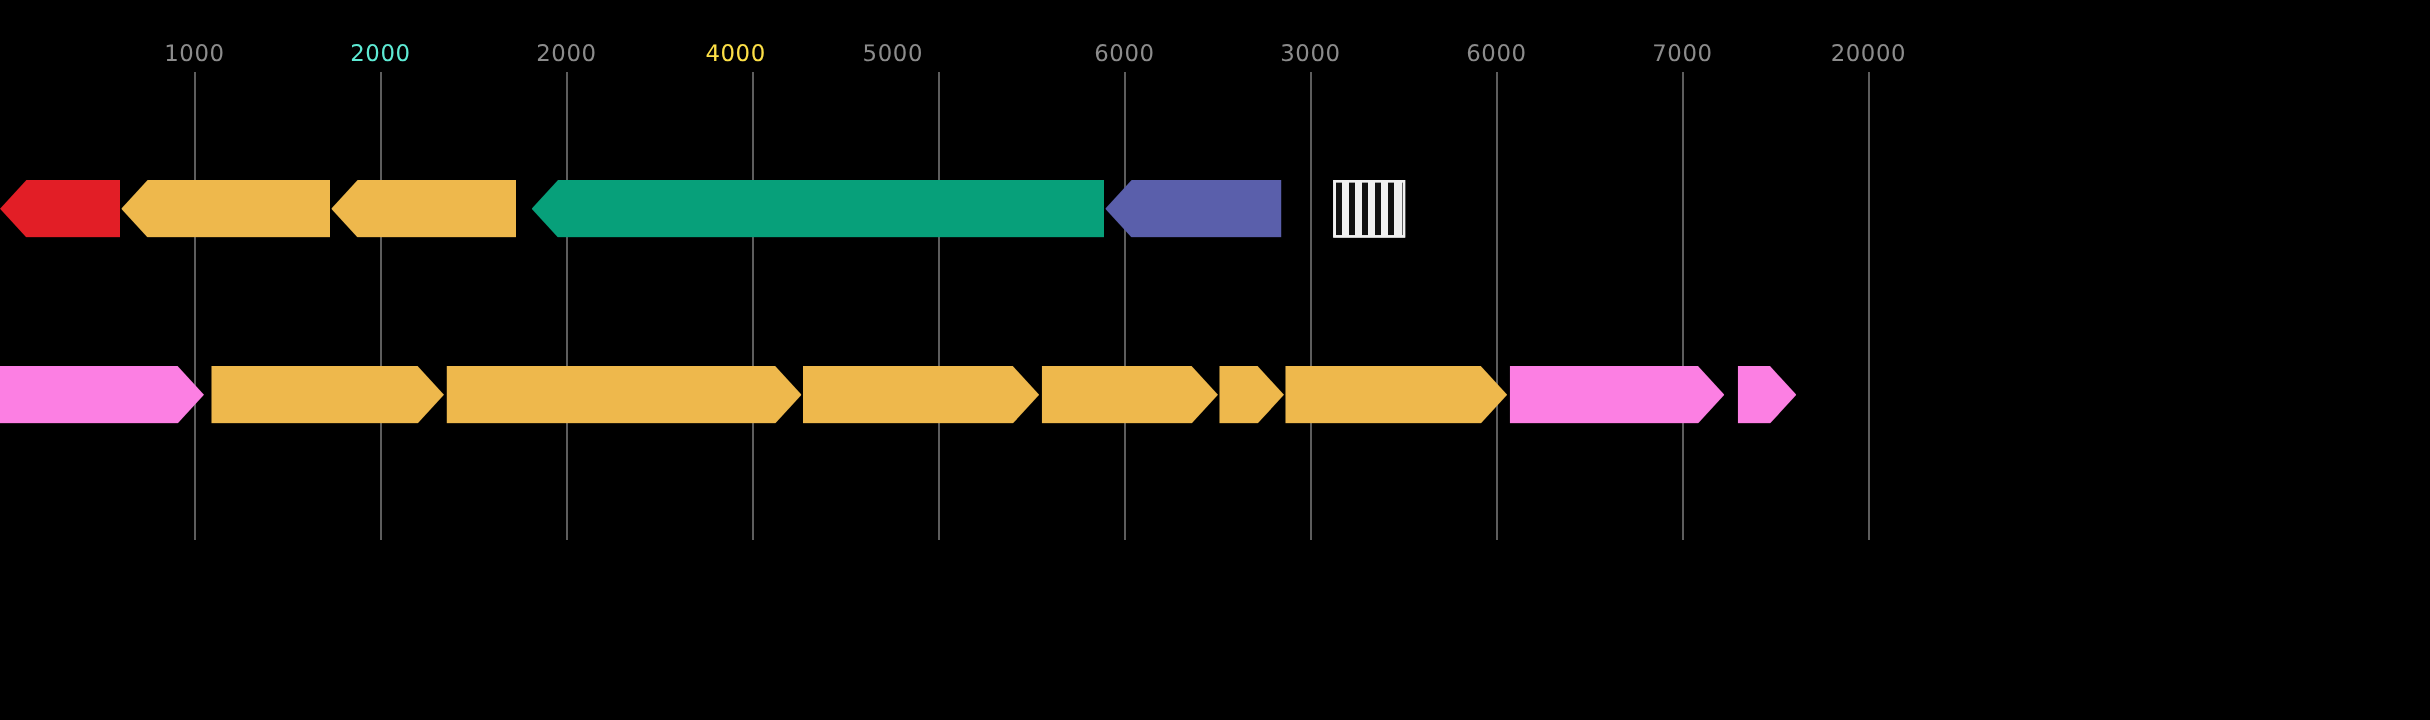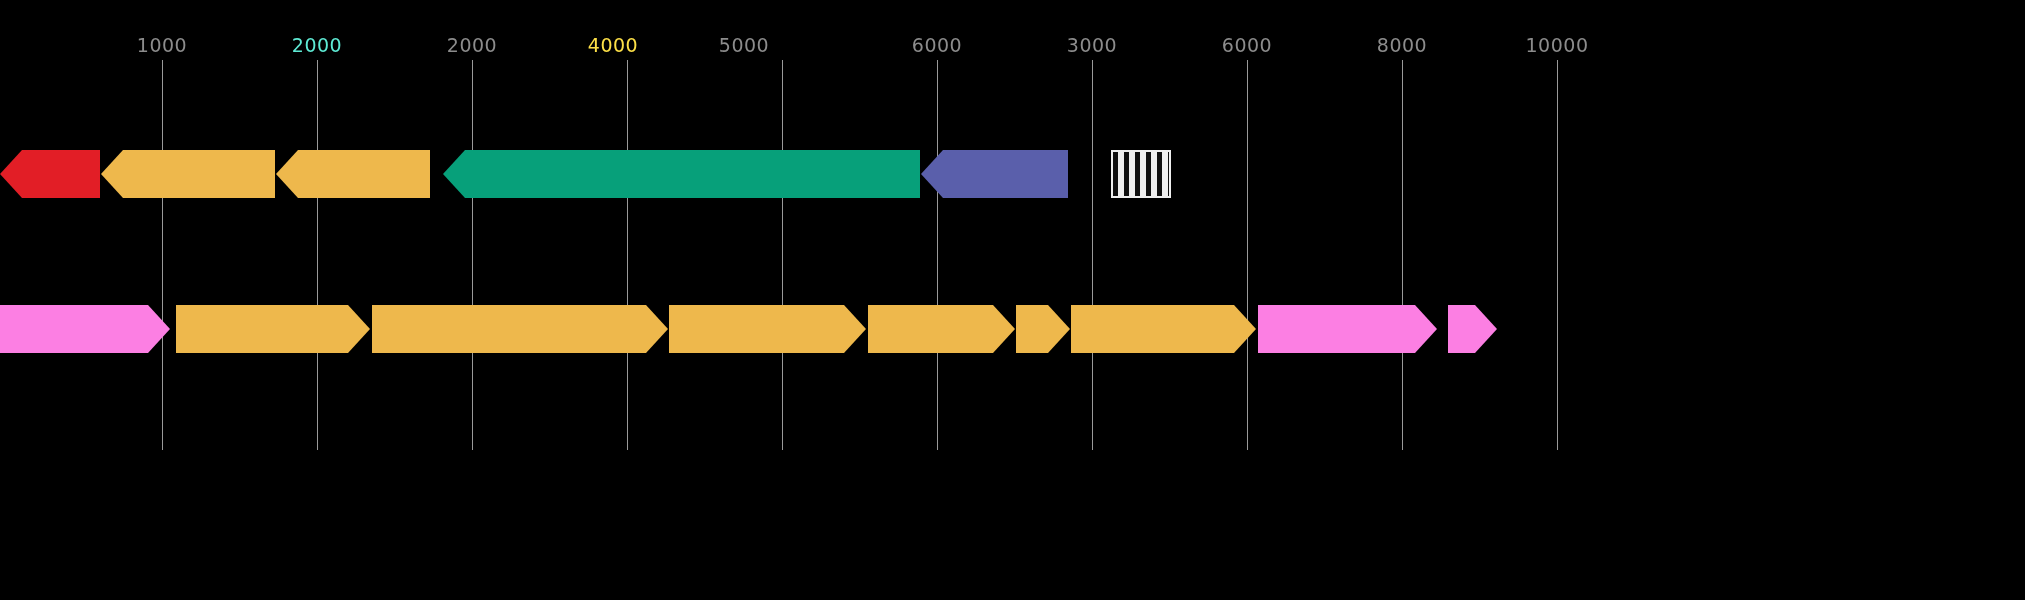--- a/index.html
+++ b/index.html
@@ -80,23 +80,23 @@
       <div class="tick-label" style="left: 613px; color: #fde047;">4000</div>
       <div class="tick-line" style="left: 782px; background: rgb(154, 154, 154);"></div>
       <div class="tick-label" style="left: 744px; color: rgb(140, 140, 140);">5000</div>
       <div class="tick-line" style="left: 937px; background: rgb(154, 154, 154);"></div>
       <div class="tick-label" style="left: 937px; color: rgb(140, 140, 140);">6000</div>
       <div class="tick-line" style="left: 1092px; background: rgb(154, 154, 154);"></div>
       <div class="tick-label" style="left: 1092px; color: rgb(140, 140, 140);">3000</div>
       <div class="tick-line" style="left: 1247px; background: rgb(154, 154, 154);"></div>
       <div class="tick-label" style="left: 1247px; color: rgb(140, 140, 140);">6000</div>
       <div class="tick-line" style="left: 1402px; background: rgb(154, 154, 154);"></div>
-      <div class="tick-label" style="left: 1402px; color: rgb(140, 140, 140);">8000</div>
+      <div class="tick-label" style="left: 1402px; color: rgb(140, 140, 140);">7000</div>
       <div class="tick-line" style="left: 1557px; background: rgb(154, 154, 154);"></div>
-      <div class="tick-label" style="left: 1557px; color: rgb(140, 140, 140);">10000</div>
+      <div class="tick-label" style="left: 1557px; color: rgb(140, 140, 140);">20000</div>
     </div>
 
   <div class="track" id="track-0">
       <div class="feature" style="left: 0px; width: 100px;">
         <div class="body" style="background: rgb(226, 30, 38); clip-path: polygon(22px 0%, 100% 0%, 100% 100%, 22px 100%, 0% 50%);"></div>
       </div>
       <div class="feature" style="left: 101px; width: 174px;">
         <div class="body" style="background: rgb(238, 184, 76); clip-path: polygon(22px 0%, 100% 0%, 100% 100%, 22px 100%, 0% 50%);"></div>
       </div>
       <div class="feature" style="left: 276px; width: 154px;">

